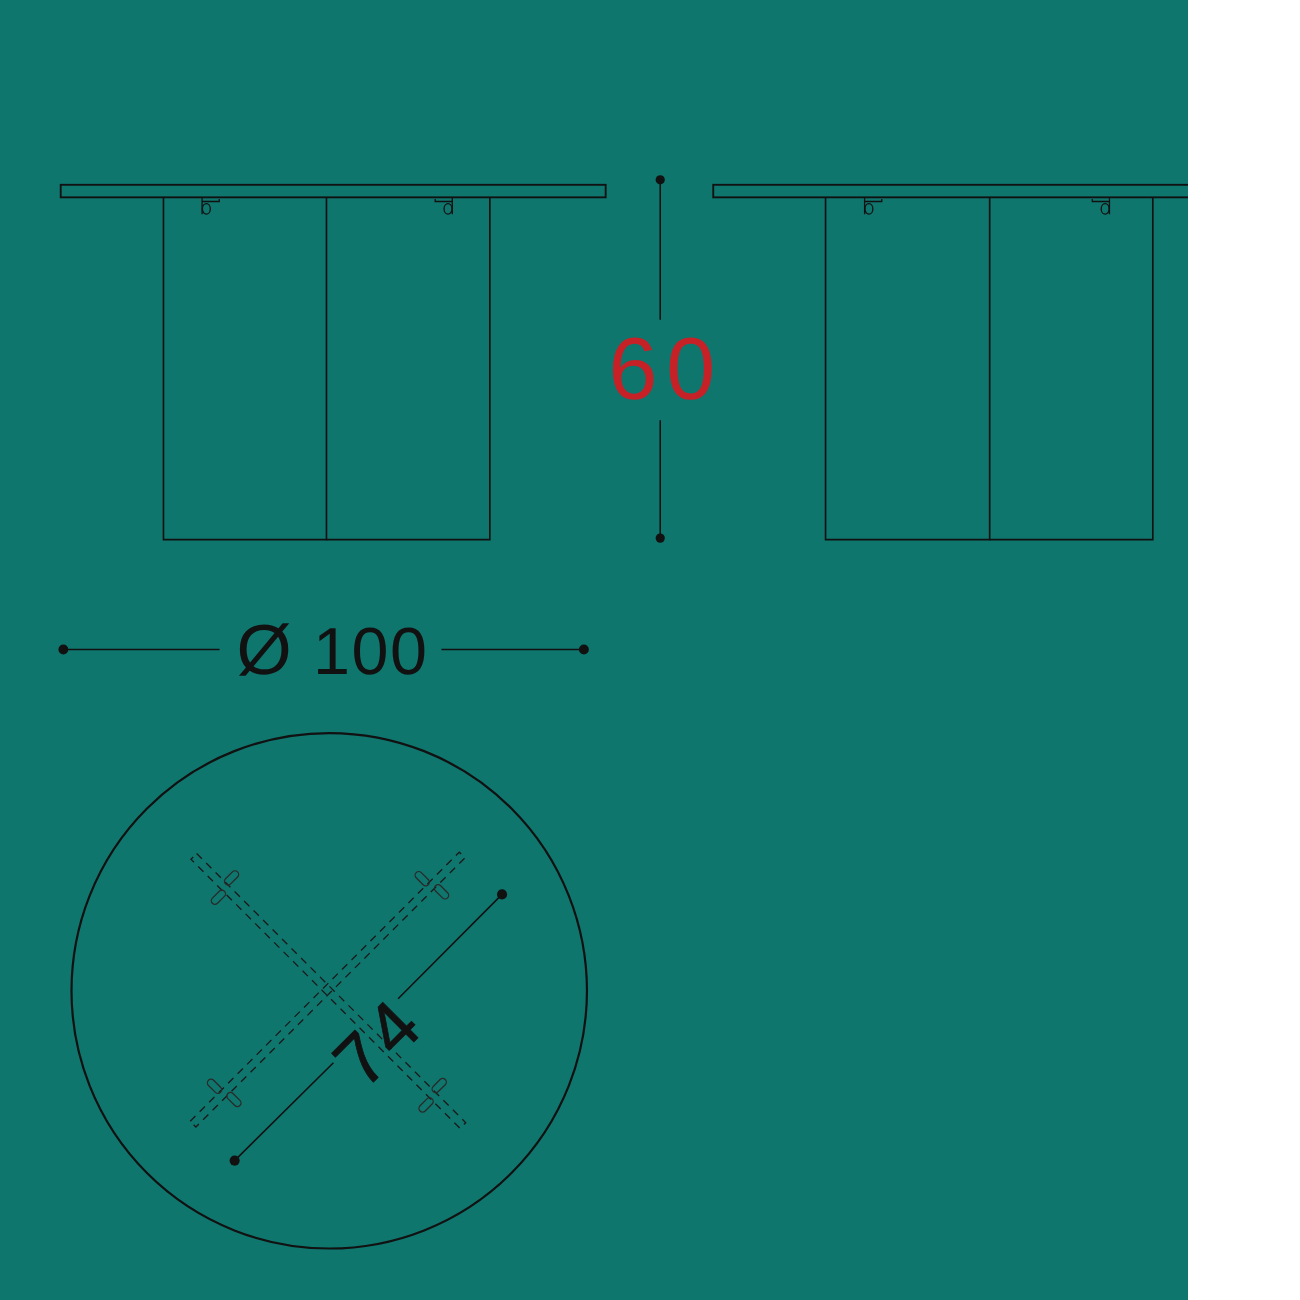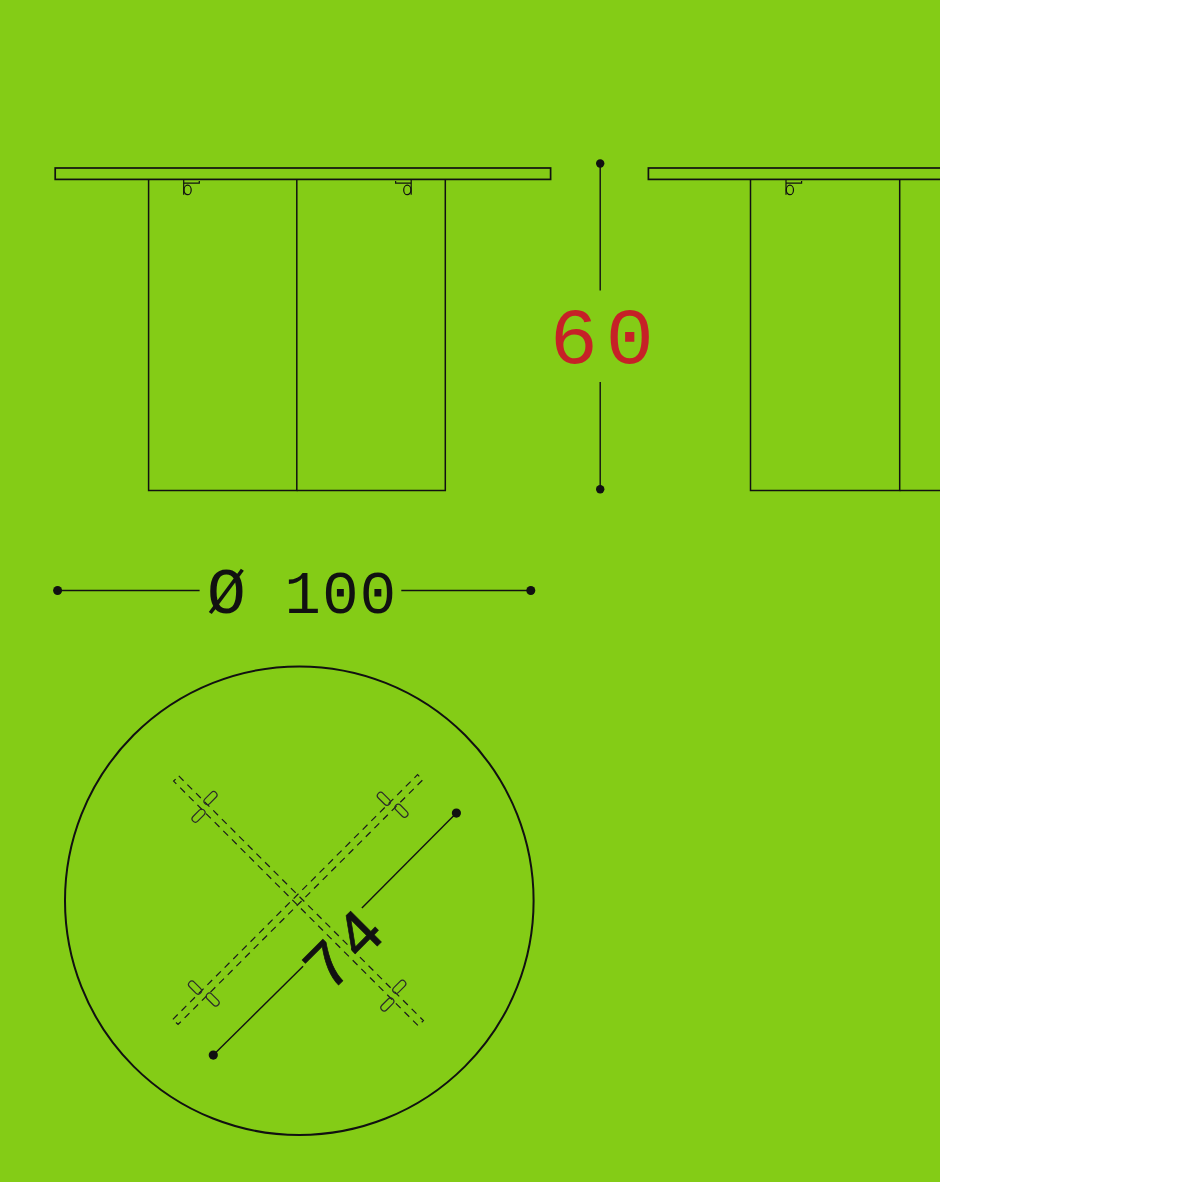--- a/index.html
+++ b/index.html
@@ -1,17 +1,17 @@
 <!DOCTYPE html>
 <html><head>
 <meta charset="utf-8">
 <style>
   html,body{margin:0;padding:0;background:#ffffff;}
-  .page{position:relative;width:940px;height:1182px;background:#84cc16;overflow:hidden;
-        font-family:Liberation Mono, monospace;}
+  .page{position:relative;width:1080px;height:1182px;background:#0f766e;overflow:hidden;
+        font-family:Liberation Sans, sans-serif;}
   svg{position:absolute;left:0;top:0;}
 </style>
 </head>
 <body>
 <div class="page">
 <svg width="1182" height="1182" viewBox="0 0 1182 1182">
   <defs>
 
     <g id="fitR">
       <path d="M 0 0.4 L 0 15.2" fill="none" stroke="#111" stroke-width="1.2"></path>

